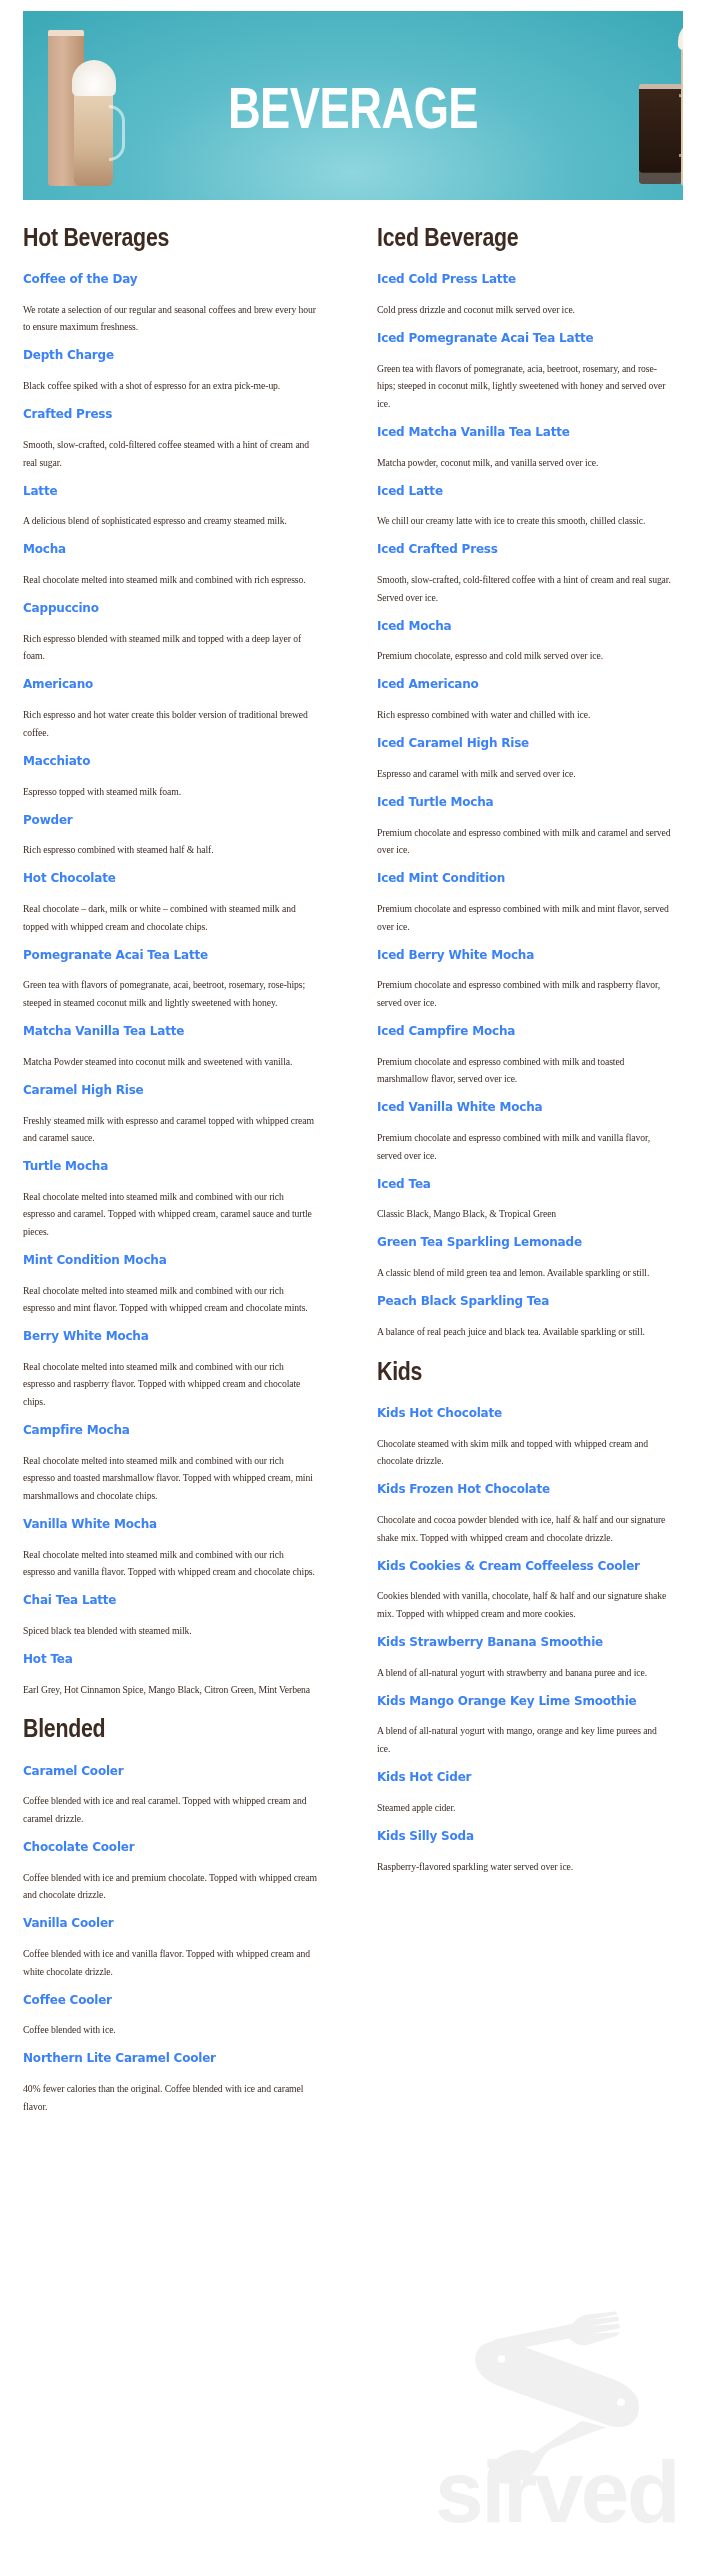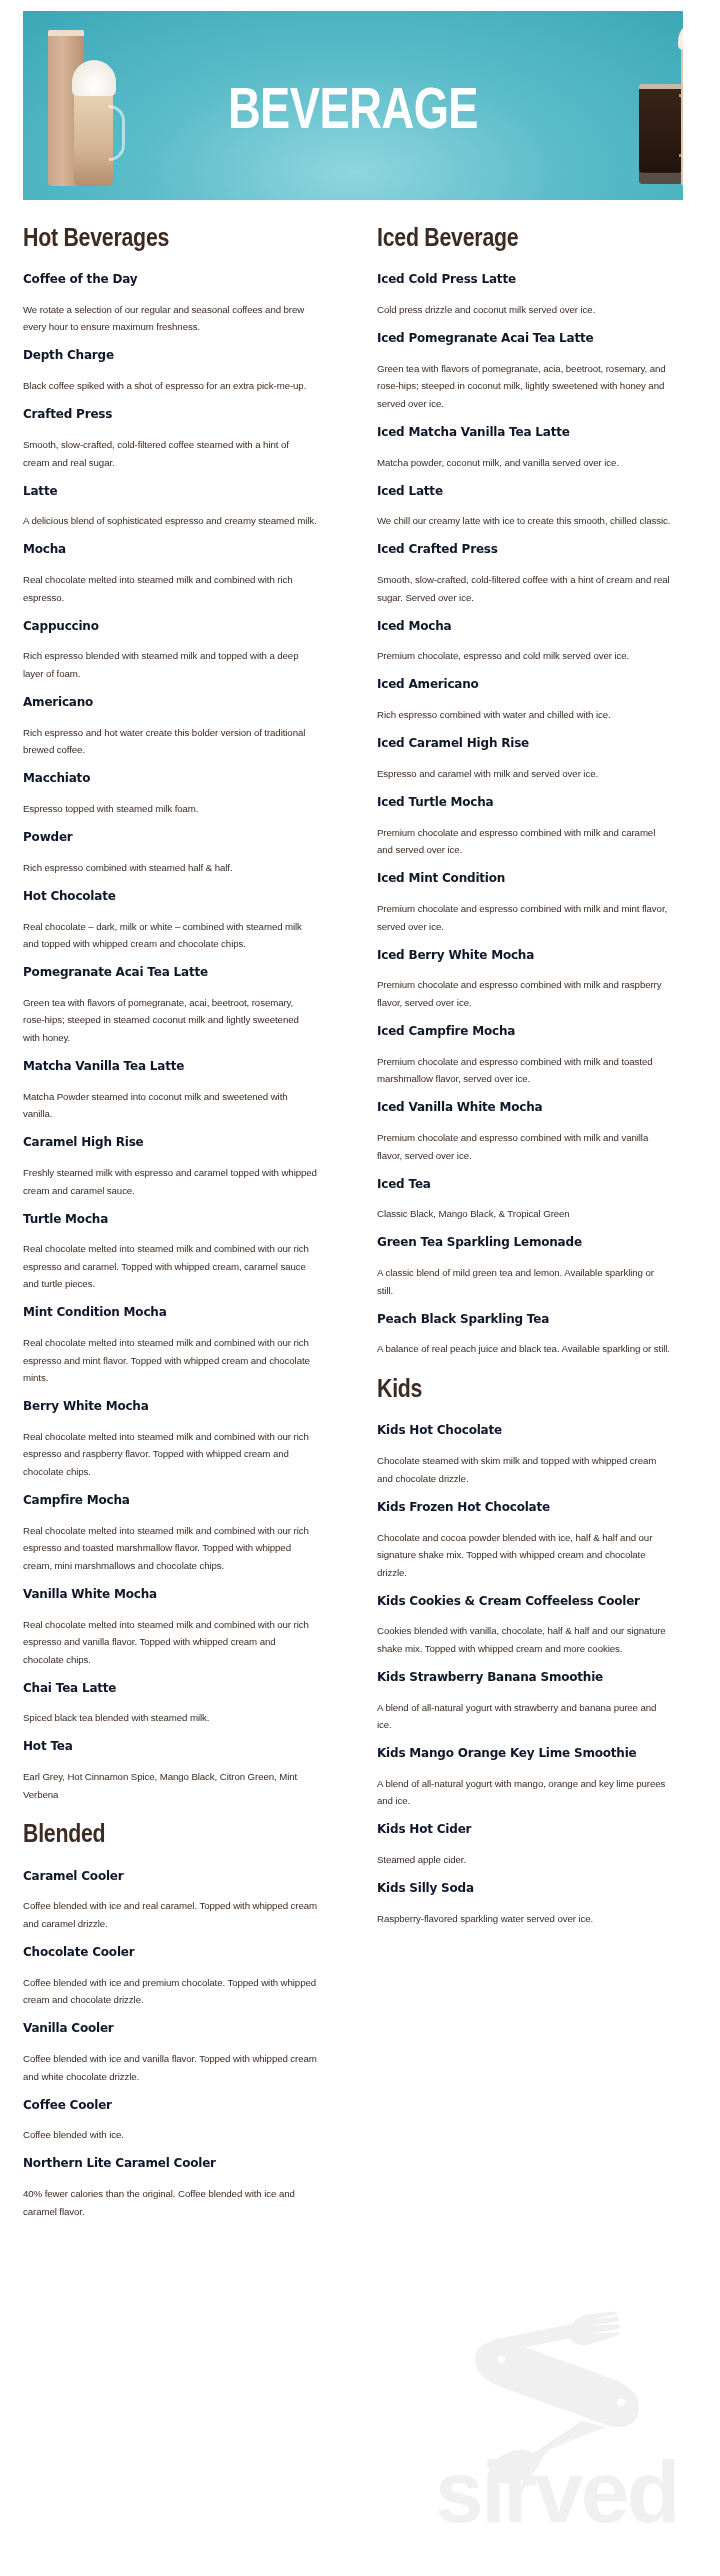--- a/index.html
+++ b/index.html
@@ -96,26 +96,26 @@
       white-space: nowrap;
       margin-bottom: 20.6px;
       letter-spacing: -0.3px;
     }
     .section-title.spaced { margin-top: 16.3px; }
     .item-name {
       font-family: "DejaVu Sans", sans-serif;
       font-weight: bold;
       font-size: 12px;
       line-height: 15px;
-      color: #0f172a;
+      color: #3b82f6;
       margin-bottom: 13.8px;
       letter-spacing: -0.2px;
     }
     .item-desc {
-      font-family: Liberation Sans, sans-serif;
+      font-family: Liberation Serif, serif;
       font-size: 9.7px;
       line-height: 17.5px;
       color: #3d2b22;
       margin-bottom: 12.5px;
       letter-spacing: -0.1px;
       width: 294px;
     }
     .watermark {
       position: absolute;
       left: 400px; top: 2277px;

